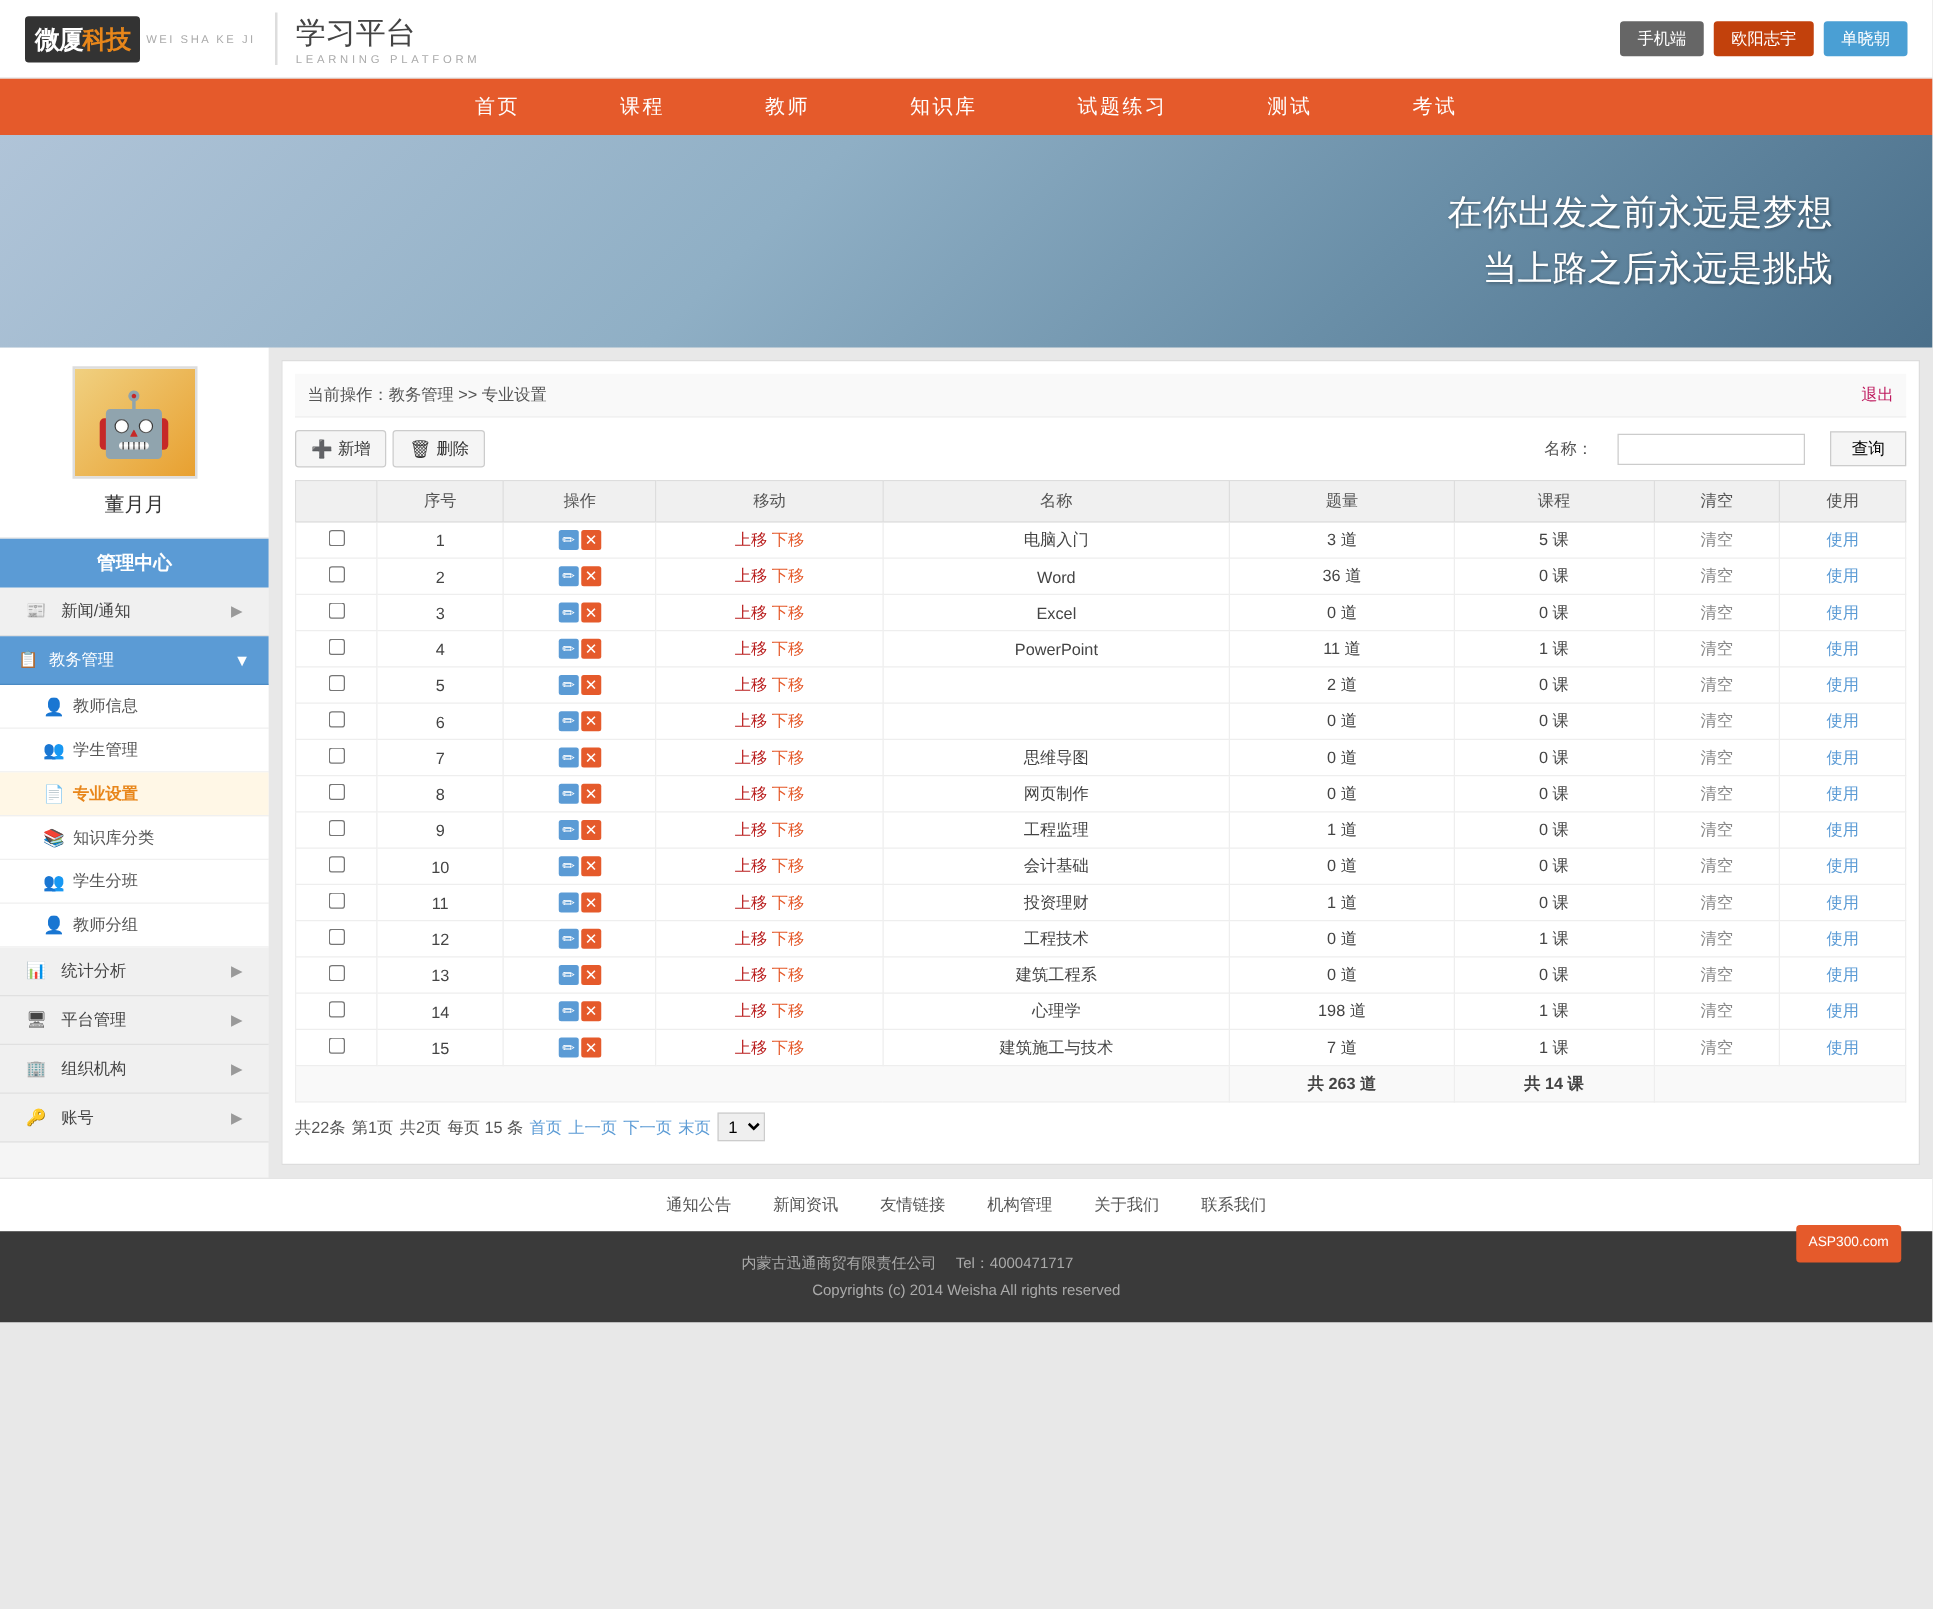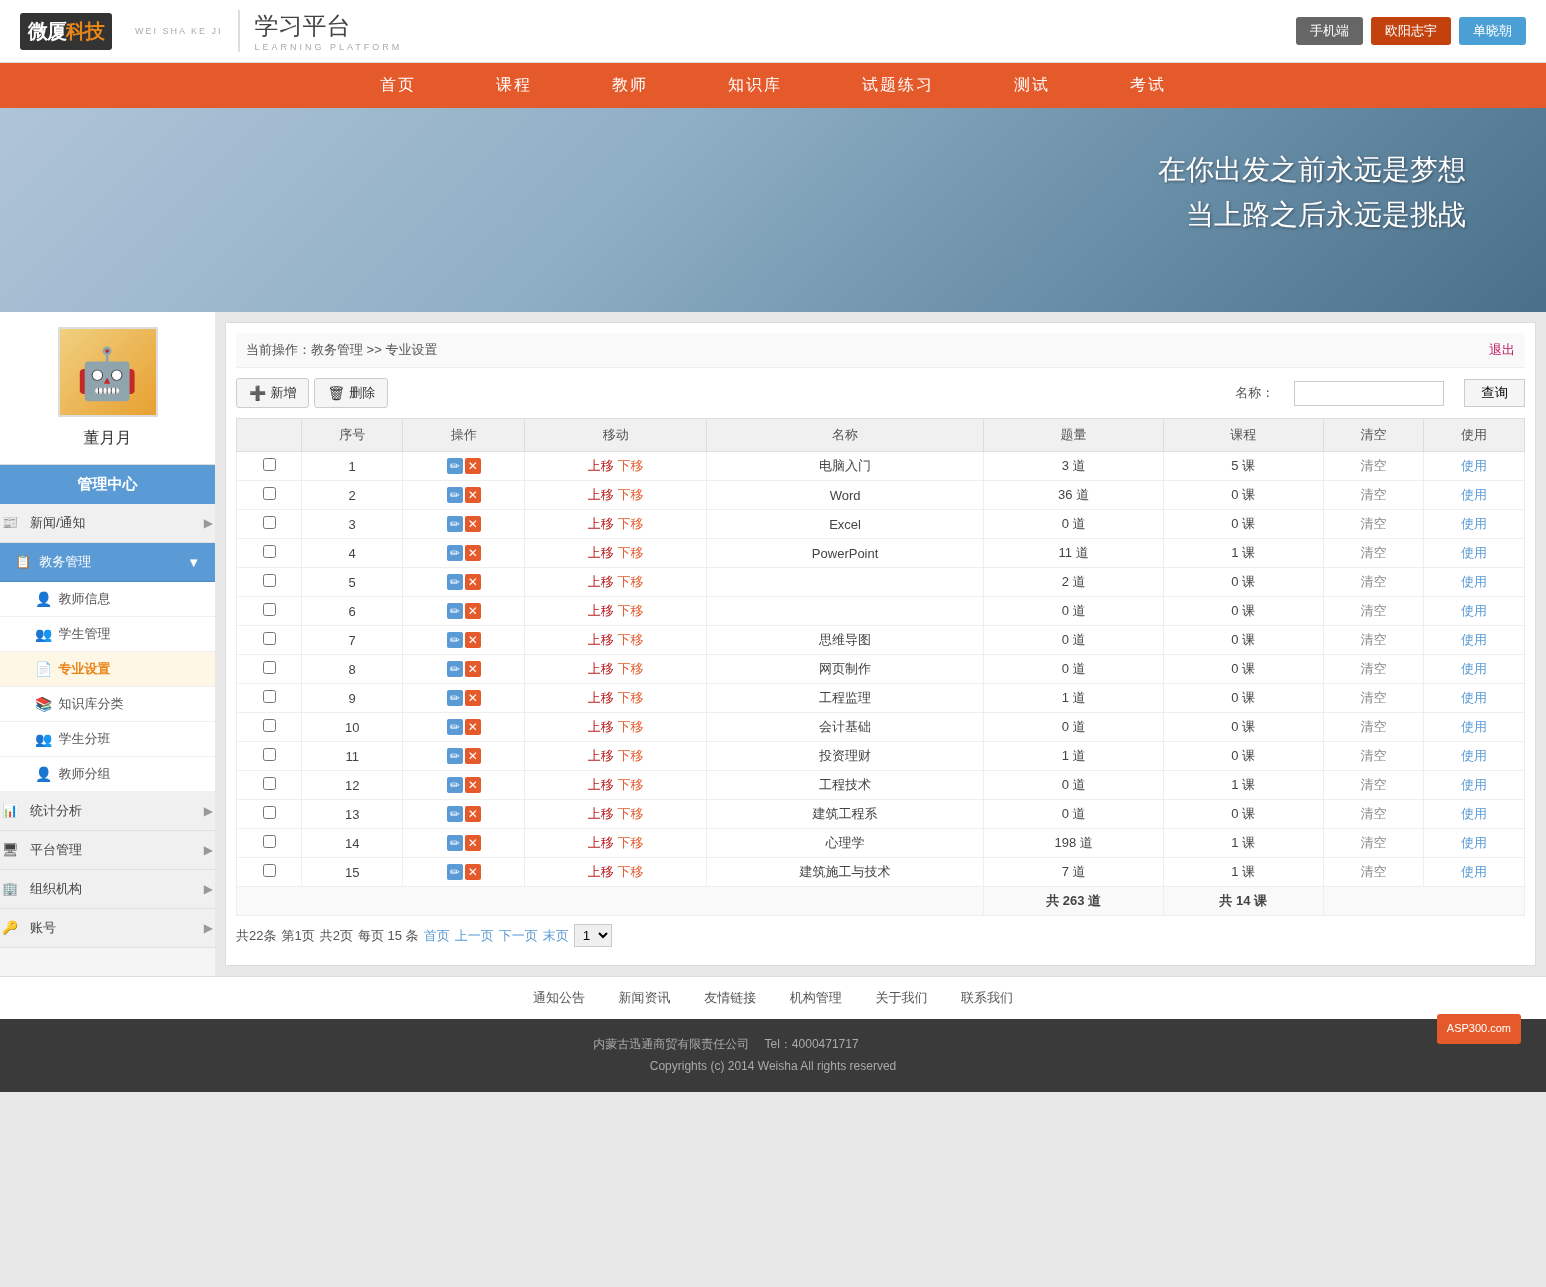--- a/index.html
+++ b/index.html
@@ -12,36 +12,36 @@
     .header-btn { padding: 5px 14px; border: none; cursor: pointer; font-size: 13px; color: #fff; border-radius: 3px; }
     .btn-mobile { background: #666; }
     .btn-user { background: #c2410c; }
     .btn-name { background: #4a9fd4; }
 
     
     .nav { background: #e55a2b; display: flex; justify-content: center; }
     .nav a { color: #fff; text-decoration: none; padding: 12px 40px; display: inline-block; font-size: 16px; letter-spacing: 2px; }
 
     
-    .banner { position: relative; height: 204px; background: linear-gradient(135deg, #b0c4d8 0%, #8fafc5 40%, #6a8fa8 70%, #4a6f8a 100%); overflow: hidden; }
+    .banner { position: relative; height: 170px; background: linear-gradient(135deg, #b0c4d8 0%, #8fafc5 40%, #6a8fa8 70%, #4a6f8a 100%); overflow: hidden; }
     .banner-text { position: absolute; right: 80px; top: 40px; text-align: right; }
     .banner-text p { font-size: 28px; color: #fff; text-shadow: 1px 1px 3px rgba(0,0,0,0.4); line-height: 1.6; font-weight: 300; }
 
     
     .main-container { display: flex; background: #e8e8e8; min-height: 500px; }
 
     
     .sidebar { width: 215px; background: #f5f5f5; flex-shrink: 0; }
     .user-profile { background: #fff; padding: 15px; text-align: center; border-bottom: 1px solid #ddd; }
     .avatar-img { width: 100px; height: 90px; background: linear-gradient(135deg, #f0d080, #e8a030); border: 2px solid #ddd; display: inline-block; position: relative; overflow: hidden; }
     .avatar-doraemon { font-size: 50px; line-height: 90px; }
     .username { font-size: 16px; color: #333; margin-top: 8px; }
 
     .sidebar-menu { background: #f0f0f0; }
-    .menu-item { display: flex; align-items: center; justify-content: space-between; padding: 10px 2px; cursor: pointer; border-bottom: 1px solid #e0e0e0; color: #444; }
+    .menu-item { display: flex; align-items: center; justify-content: space-between; padding: 10px 21px; cursor: pointer; border-bottom: 1px solid #e0e0e0; color: #444; }
     .menu-icon { width: 20px; height: 16px; display: inline-block; margin-right: 8px; }
     .menu-arrow { color: #999; font-size: 12px; }
     .menu-header { display: flex; align-items: center; justify-content: space-between; padding: 10px 15px; background: #5b9bd5; color: #fff; cursor: pointer; border-bottom: 1px solid #4a8ac4; }
     .sub-menu { background: #fff; }
     .sub-item { display: flex; align-items: center; padding: 8px 15px 8px 35px; cursor: pointer; border-bottom: 1px solid #f0f0f0; color: #555; }
     .sub-item.active { background: #fff7e6; color: #e8861a; font-weight: bold; }
     .sub-icon { font-size: 14px; margin-right: 6px; color: #888; }
 
     
     .content { flex: 1; padding: 10px; background: #e8e8e8; }
@@ -84,21 +84,21 @@
     .footer-nav { background: #fff; border-top: 1px solid #ddd; padding: 12px; text-align: center; }
     .footer-nav a { color: #555; text-decoration: none; margin: 12px 15px; font-size: 13px; }
     .footer-bottom { background: #3a3a3a; padding: 15px; text-align: center; color: #aaa; font-size: 12px; line-height: 1.8; }
   </style>
 </head>
 <body>
 
 <div class="header">
   <div class="logo-area">
     <div>
-      <div style="display:flex;align-items:center;gap:23px;">
+      <div style="display:flex;align-items:center;gap:5px;">
         <div style="background:#333;color:#fff;padding:5px 8px;font-size:20px;font-weight:bold;letter-spacing:-1px;border-radius:3px;">
           <span style="color:#fff">微厦</span><span style="color:#e8861a">科技</span>
         </div>
         <div>
           <div style="font-size:9px;color:#aaa;letter-spacing:2px;">WEI SHA KE JI</div>
         </div>
       </div>
     </div>
     <div style="border-left:2px solid #ddd;padding-left:15px;">
       <div style="font-size:24px;color:#444;">学习平台</div>

